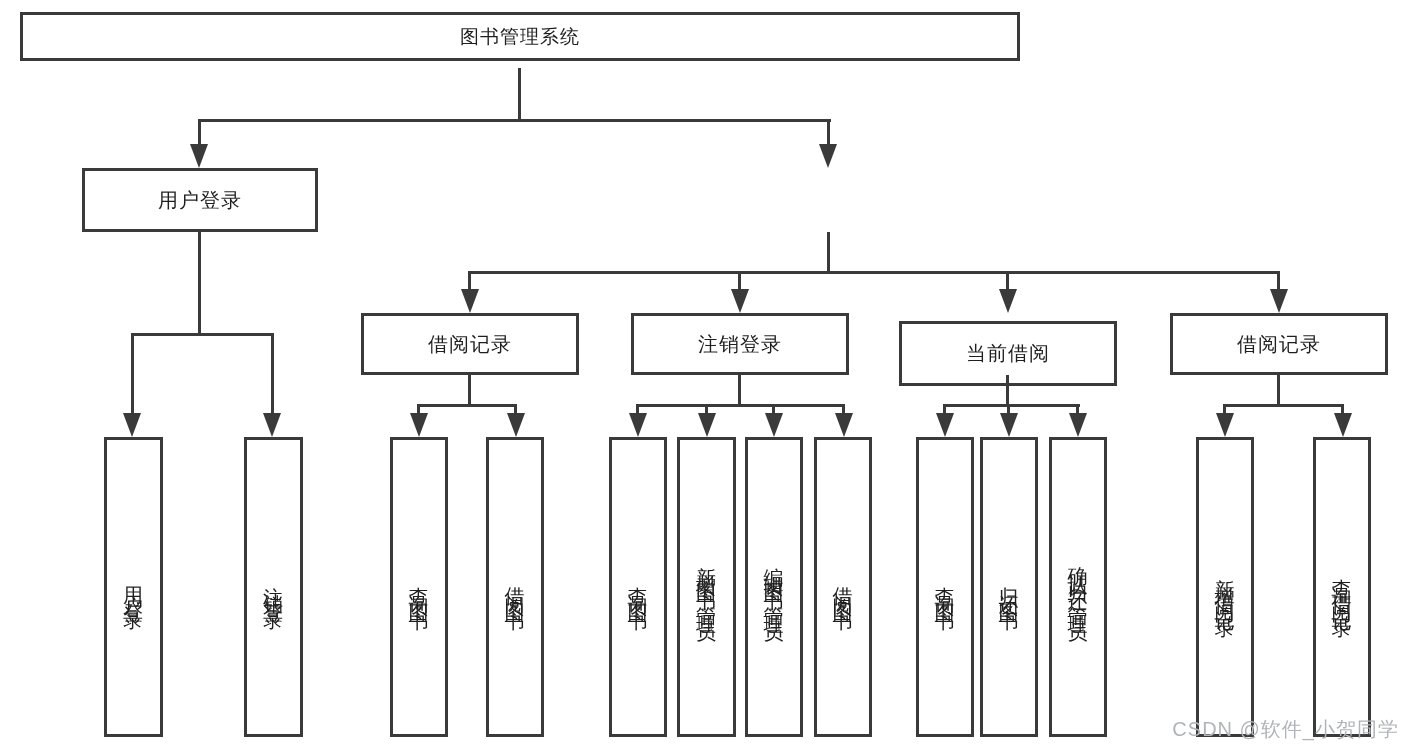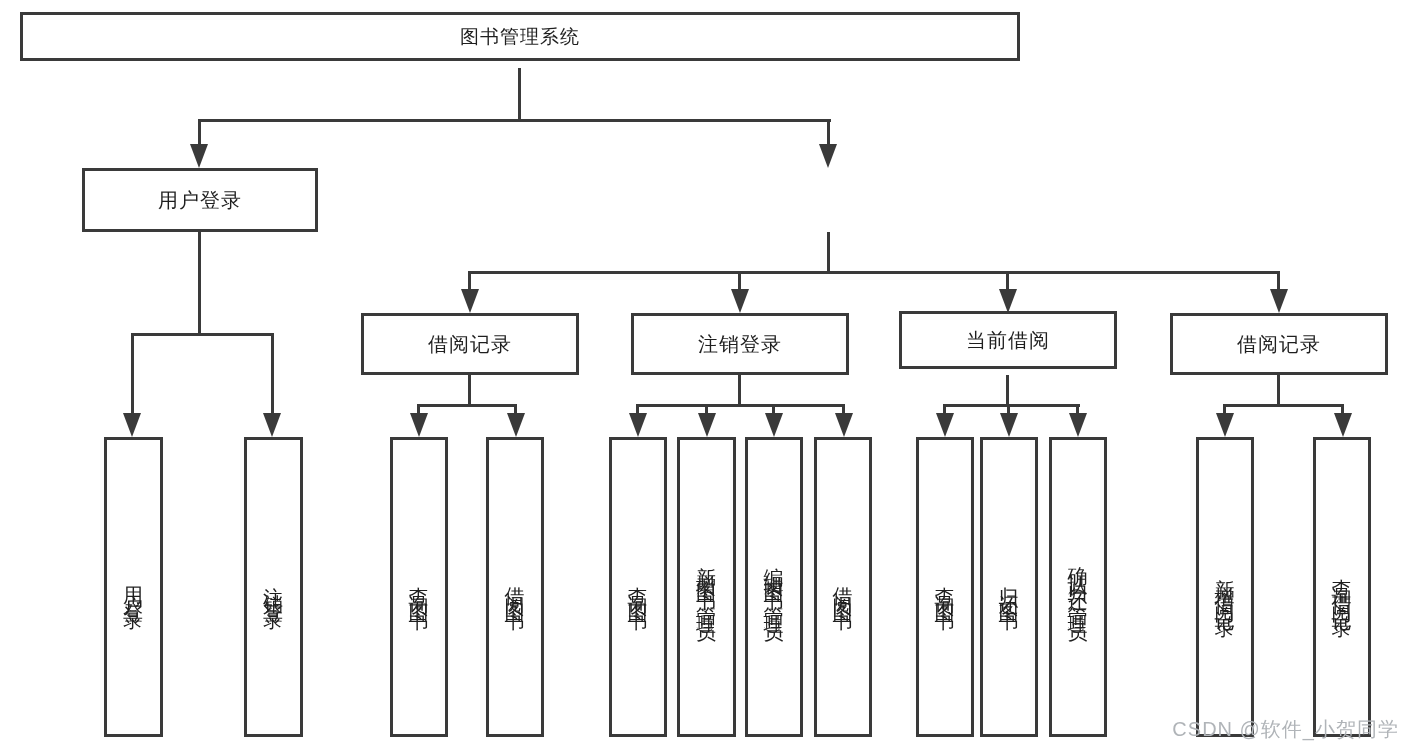--- a/index.html
+++ b/index.html
@@ -89,21 +89,21 @@
   <div class="arrow" style="left:461px;top:289px"></div>
   <div class="line v" style="left:738px;top:273px;height:18px"></div>
   <div class="arrow" style="left:731px;top:289px"></div>
   <div class="line v" style="left:1006px;top:273px;height:18px"></div>
   <div class="arrow" style="left:999px;top:289px"></div>
   <div class="line v" style="left:1277px;top:273px;height:18px"></div>
   <div class="arrow" style="left:1270px;top:289px"></div>
 
   <div class="box" style="left:361px;top:313px;width:218px;height:62px">借阅记录</div>
   <div class="box" style="left:631px;top:313px;width:218px;height:62px">注销登录</div>
-  <div class="box" style="left:899px;top:311px;width:218px;height:58px">当前借阅</div>
+  <div class="box" style="left:899px;top:321px;width:218px;height:65px">当前借阅</div>
   <div class="box" style="left:1170px;top:313px;width:218px;height:62px">借阅记录</div>
 
   <div class="line v" style="left:468px;top:375px;height:31px"></div>
   <div class="line h" style="left:417px;top:404px;width:100px"></div>
   <div class="line v" style="left:417px;top:406px;height:8px"></div>
   <div class="arrow" style="left:410px;top:413px"></div>
   <div class="line v" style="left:514px;top:406px;height:8px"></div>
   <div class="arrow" style="left:507px;top:413px"></div>
 
   <div class="line v" style="left:738px;top:375px;height:31px"></div>

